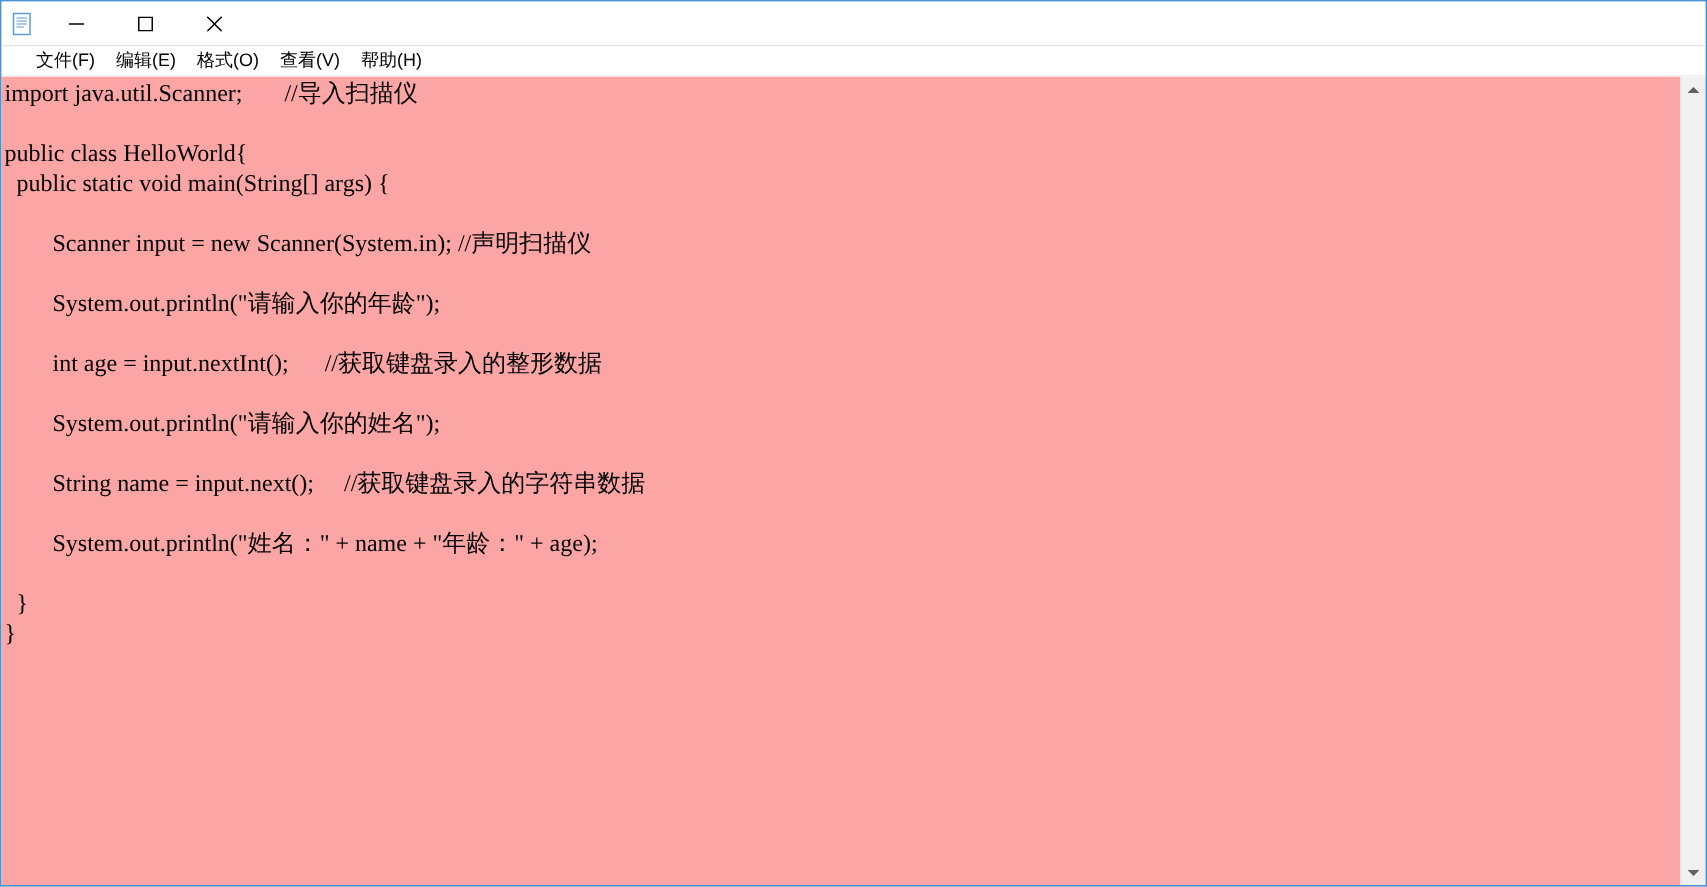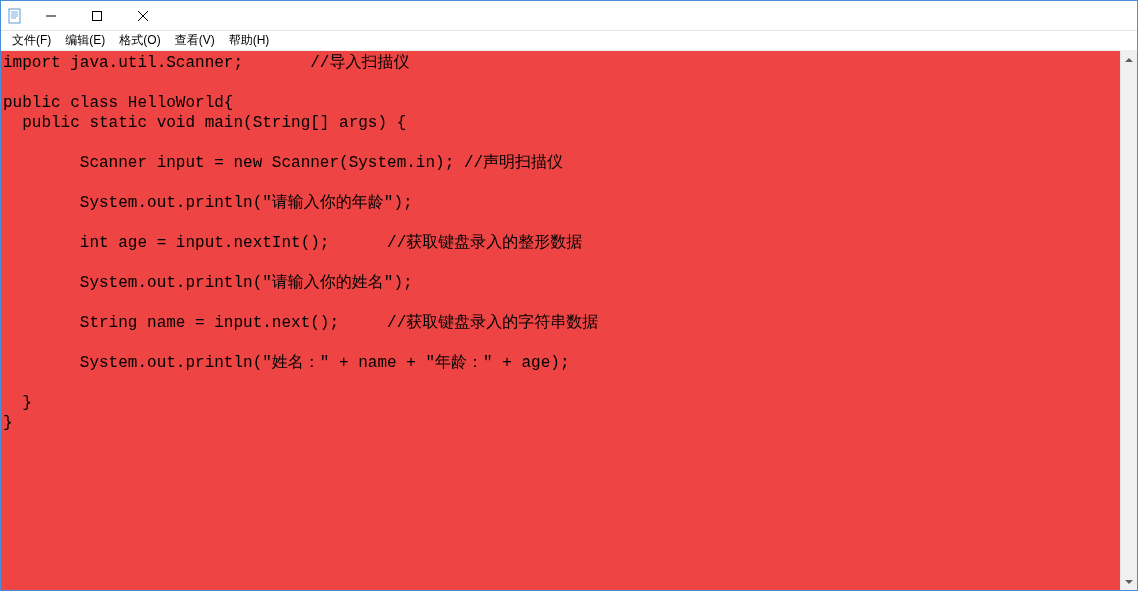--- a/index.html
+++ b/index.html
@@ -54,39 +54,39 @@
       align-items: center;
       justify-content: center;
       cursor: pointer;
       color: #000;
     }
     .menubar {
       height: 20px;
       background: #ffffff;
       display: flex;
       align-items: center;
-      padding-left: 4px;
+      padding-left: 16px;
       border-bottom: 1px solid #f0f0f0;
     }
     .menu-item {
       padding: 2px 7px;
       font-size: 12px;
       color: #000;
       cursor: pointer;
     }
     .content-area {
       flex: 1;
       display: flex;
       overflow: hidden;
     }
     .editor {
       flex: 1;
-      background: #ef4444;
+      background: #fca5a5;
       padding: 2px 2px;
-      font-family: Liberation Mono, monospace;
+      font-family: Liberation Serif, serif;
       font-size: 16px;
       line-height: 20px;
       color: #000;
       white-space: pre;
       overflow: auto;
       border: none;
       outline: none;
       resize: none;
     }
     .scrollbar-v {

